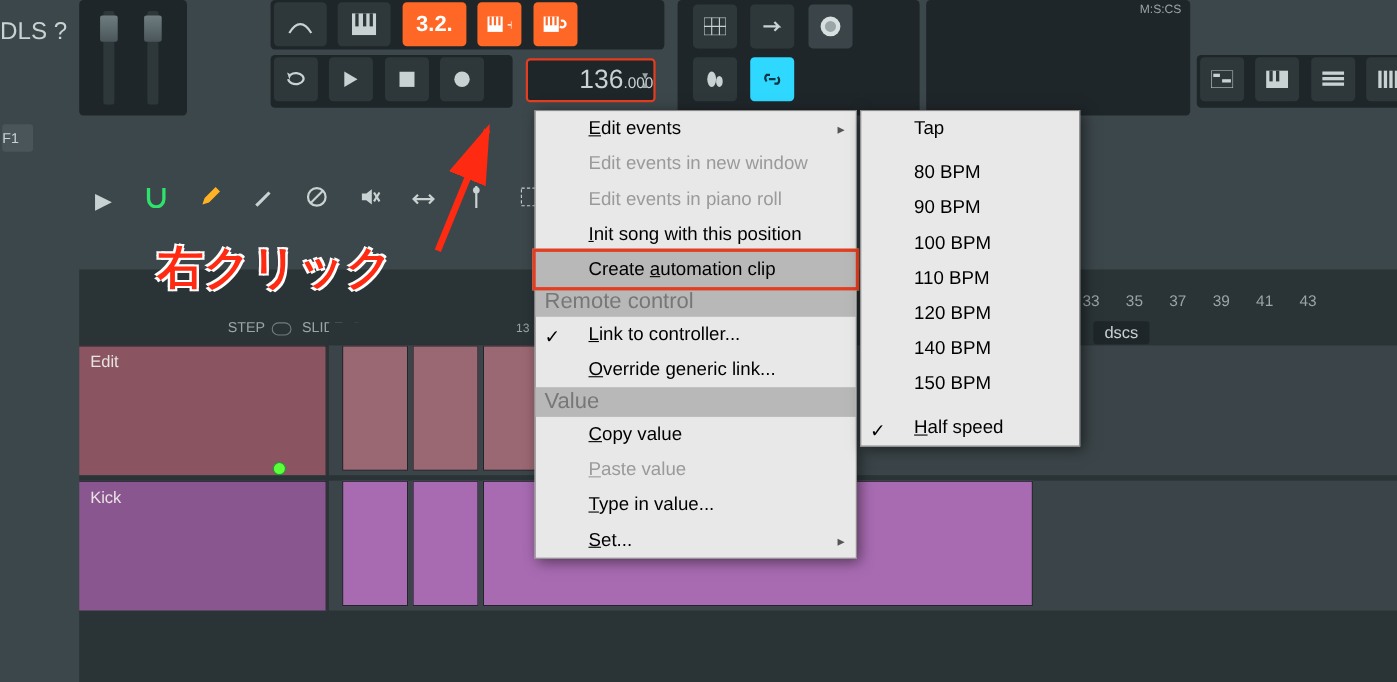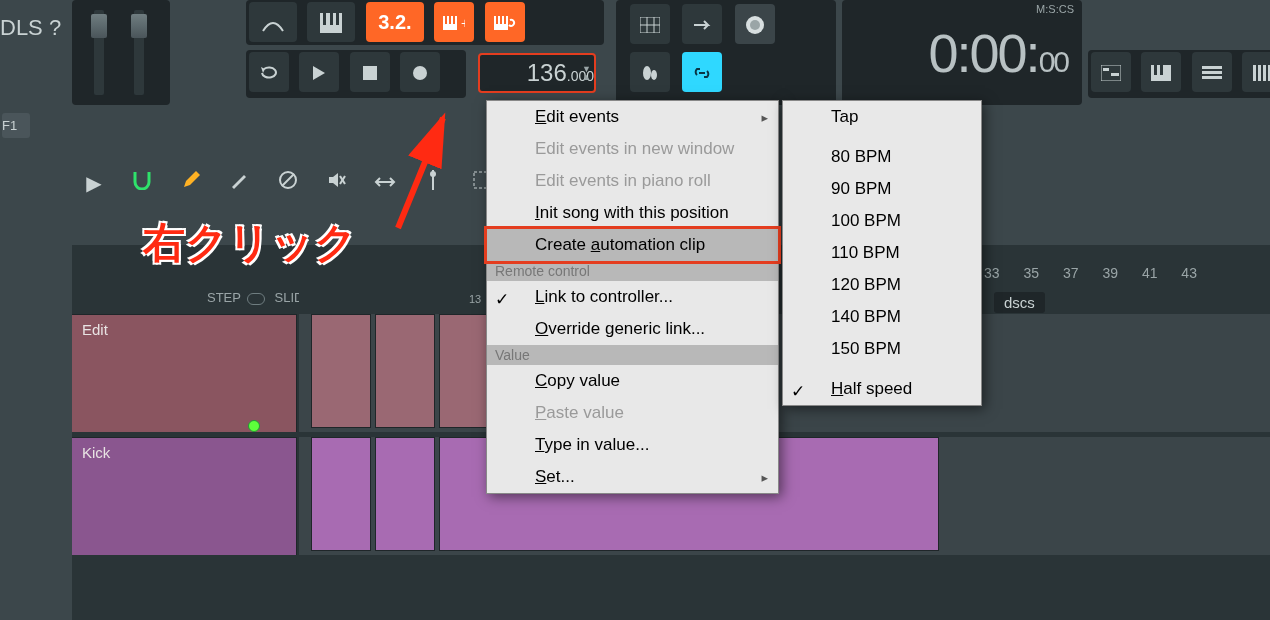--- a/index.html
+++ b/index.html
@@ -54,21 +54,21 @@
 .green-dot{position:absolute;width:12px;height:12px;background:#5dff3b;border-radius:50%;border:1px solid #293}
 
 
 .menu{position:absolute;background:#e8e8e8;border:1px solid #888;box-shadow:3px 3px 12px rgba(0,0,0,.5);font-size:17px;color:#000}
 .menu1{left:486px;top:100px;width:293px}
 .menu2{left:782px;top:100px;width:200px}
 .menu-item{padding:6px 16px 6px 48px;position:relative}
 .menu-item.dis{color:#9a9a9a}
 .menu-item.hi{background:#b8b8b8;border:3px solid #e43d1f;margin:-3px}
 .menu-item .u{text-decoration:underline}
-.menu-sect{background:#b8b8b8;color:#777;font-size:14px;padding:2px 8px}
+.menu-sect{background:#b8b8b8;color:#777;font-size:20px;padding:2px 8px}
 .menu-item .chk{position:absolute;left:8px;top:8px}
 .menu-item .arr{position:absolute;right:10px;top:9px;font-size:13px;color:#555}
 
 
 .dscs{position:absolute;left:994px;top:292px;background:#1f2629;color:#c9d2d3;font-size:15px;padding:2px 10px;border-radius:3px}
 </style>
 </head>
 <body>
 
 <div class="left-frag">
@@ -153,21 +153,20 @@
           <ellipse cx="6" cy="9" rx="4" ry="7" fill="#c9d2d3"></ellipse>
           <ellipse cx="13" cy="11" rx="3" ry="5" fill="#c9d2d3"></ellipse>
         </svg></div>
     <div class="tbtn small" style="background:#2fd8ff"><svg width="20" height="20">
           <path d="M5 12 a4 4 0 0 1 0 -6 l3 0 M15 8 a4 4 0 0 1 0 6 l-3 0 M7 10 h6" stroke="#0a3545" fill="none" stroke-width="2"></path>
         </svg></div>
   </div>
 
   <div class="panel time-panel">
     <div class="time-label">M:S:CS</div>
-    <div class="time-val"><span>0:00:</span><span class="sm">00</span></div>
   </div>
 
   <div class="right-btns">
     <div class="panel" style="left:0;top:50px;width:254px;height:48px">
       <div class="tbtn small"><svg width="20" height="16">
             <rect width="20" height="16" fill="none" stroke="#c9d2d3"></rect>
             <rect x="2" y="3" width="6" height="3" fill="#c9d2d3"></rect>
             <rect x="10" y="8" width="8" height="3" fill="#c9d2d3"></rect>
           </svg></div>
       <div class="tbtn small"><svg width="20" height="16">

